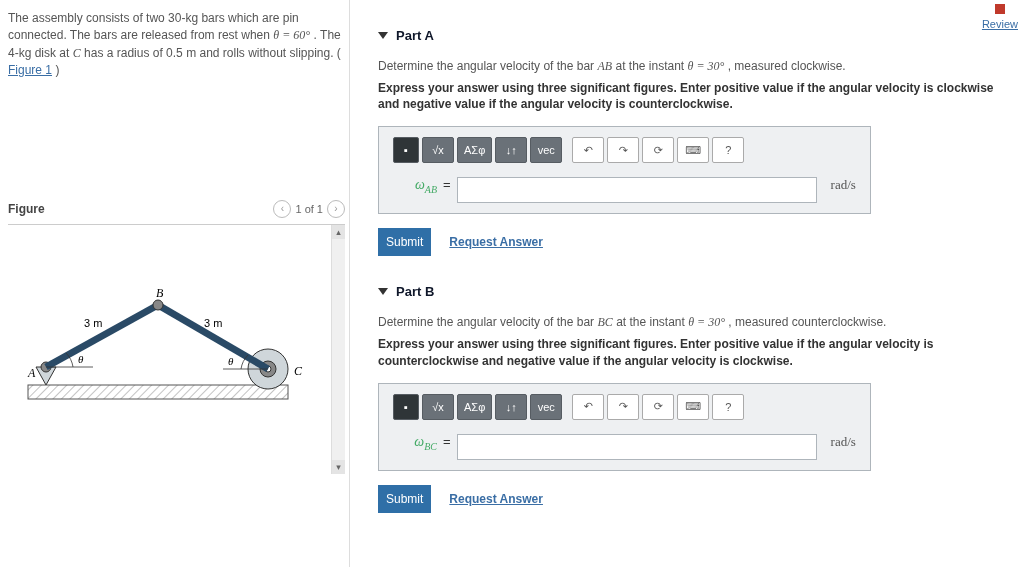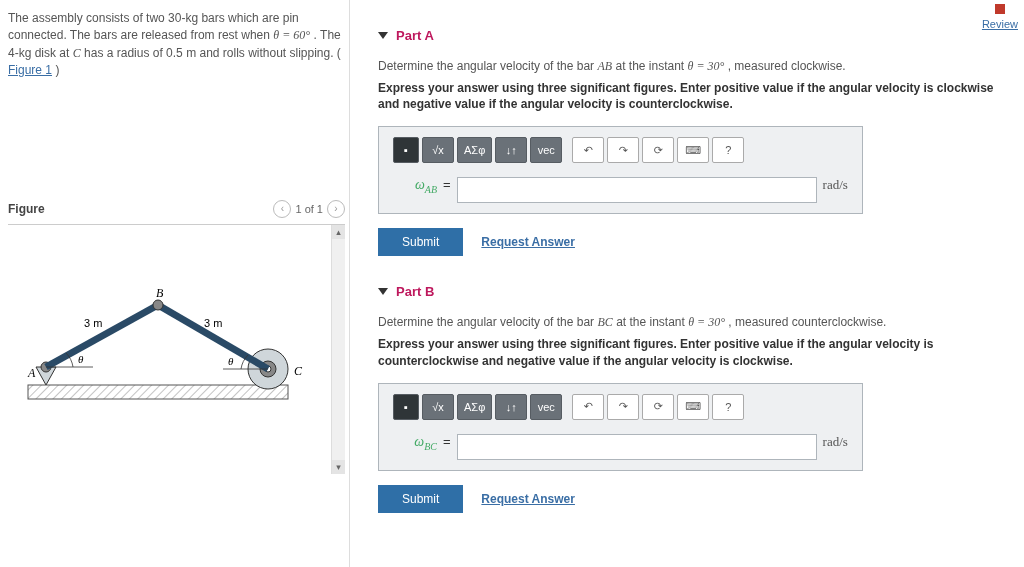--- a/index.html
+++ b/index.html
@@ -15,37 +15,37 @@
   .fig-nav { display: flex; align-items: center; gap: 4px; font-size: 11px; color: #666; }
   .nav-btn { width: 18px; height: 18px; border: 1px solid #bbb; border-radius: 50%; display: flex; align-items: center; justify-content: center; background: #fff; color: #999; cursor: pointer; font-size: 10px; }
   .fig-body { border-top: 1px solid #ccc; padding-top: 10px; position: relative; height: 250px; }
   .fig-scroll { position: absolute; right: 0; top: 0; bottom: 0; width: 14px; background: #f0f0f0; border-left: 1px solid #ddd; }
   .fig-scroll-up, .fig-scroll-dn { height: 14px; background: #e4e4e4; text-align: center; font-size: 9px; color: #666; line-height: 14px; }
   .fig-scroll-dn { position: absolute; bottom: 0; left: 0; right: 0; }
   .fig-svg { margin-top: 30px; }
   .review { position: absolute; top: 4px; right: 6px; font-size: 11px; color: #3a6ea5; text-decoration: underline; display: flex; align-items: center; gap: 4px; flex-direction: column; }
   .flag { width: 10px; height: 10px; background: #c0392b; }
   .part { margin-top: 28px; padding-right: 8px; }
-  .part-head { display: flex; align-items: center; gap: 8px; font-weight: bold; font-size: 13px; color: #be185d; margin-bottom: 16px; }
+  .part-head { display: flex; align-items: center; gap: 8px; font-weight: bold; font-size: 13px; color: #0f172a; margin-bottom: 16px; }
   .tri { width: 0; height: 0; border-left: 5px solid transparent; border-right: 5px solid transparent; border-top: 7px solid #333; }
   .desc { font-size: 12px; color: #555; margin-bottom: 6px; }
   .bold-desc { font-size: 12px; font-weight: bold; color: #333; margin-bottom: 14px; line-height: 1.35; }
   .toolbar-wrap { border: 1px solid #aeb5bb; background: #eef0f2; padding: 10px 14px; display: inline-block; }
   .toolbar { display: flex; gap: 3px; align-items: center; }
   .tbtn { background: #6a7178; color: #fff; border: 1px solid #565c62; border-radius: 2px; height: 26px; min-width: 32px; padding: 0 6px; display: flex; align-items: center; justify-content: center; font-size: 11px; cursor: pointer; }
   .tbtn.light { background: #fff; color: #555; border: 1px solid #aaa; }
   .tbtn.dark-sq { width: 26px; min-width: 26px; background: #2f3538; }
   .toolbar .spacer { width: 4px; }
   .answer-row { display: flex; align-items: flex-start; gap: 6px; margin-top: 14px; }
   .var { font-style: italic; font-family: "Times New Roman", serif; color: #4a6; font-size: 14px; width: 44px; text-align: right; }
   .eq { font-size: 13px; }
   .ans-input { width: 360px; height: 26px; border: 1px solid #aeb5bb; padding: 0 6px; font-size: 12px; }
-  .unit { font-family: "Times New Roman", serif; color: #555; font-size: 13px; margin-left: 0; }
+  .unit { font-family: "Times New Roman", serif; color: #555; font-size: 13px; margin-left: 8px; }
   .submit-row { display: flex; align-items: center; gap: 18px; margin-top: 14px; }
-  .submit-btn { background: #2f6fa7; color: #fff; border: none; padding: 7px 24px; font-size: 12px; cursor: pointer; }
+  .submit-btn { background: #2f6fa7; color: #fff; border: none; padding: 7px 8px; font-size: 12px; cursor: pointer; }
   .req-link { color: #3a6ea5; text-decoration: underline; font-size: 12px; font-weight: bold; cursor: pointer; }
   .sub { font-size: 10px; vertical-align: sub; }
 </style>
 </head>
 <body>
 
 <div class="page">
   <div class="left">
     <div class="problem">
       <span>The assembly consists of two 30-kg bars which are pin connected. The bars are released from rest when </span>

